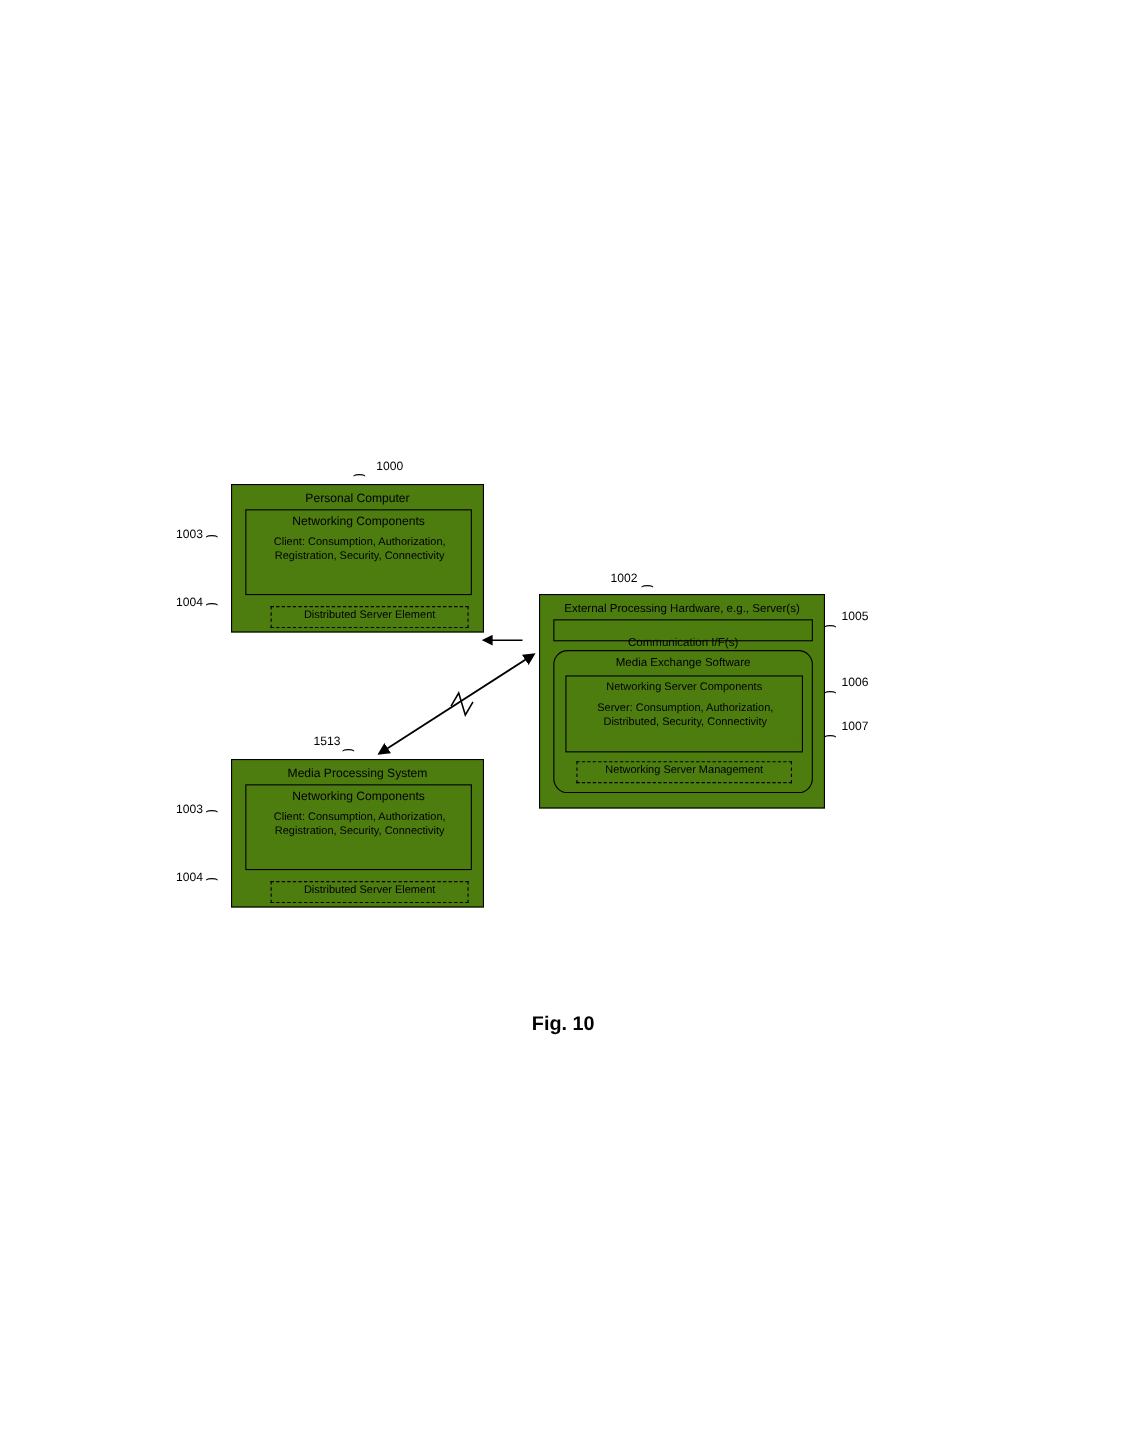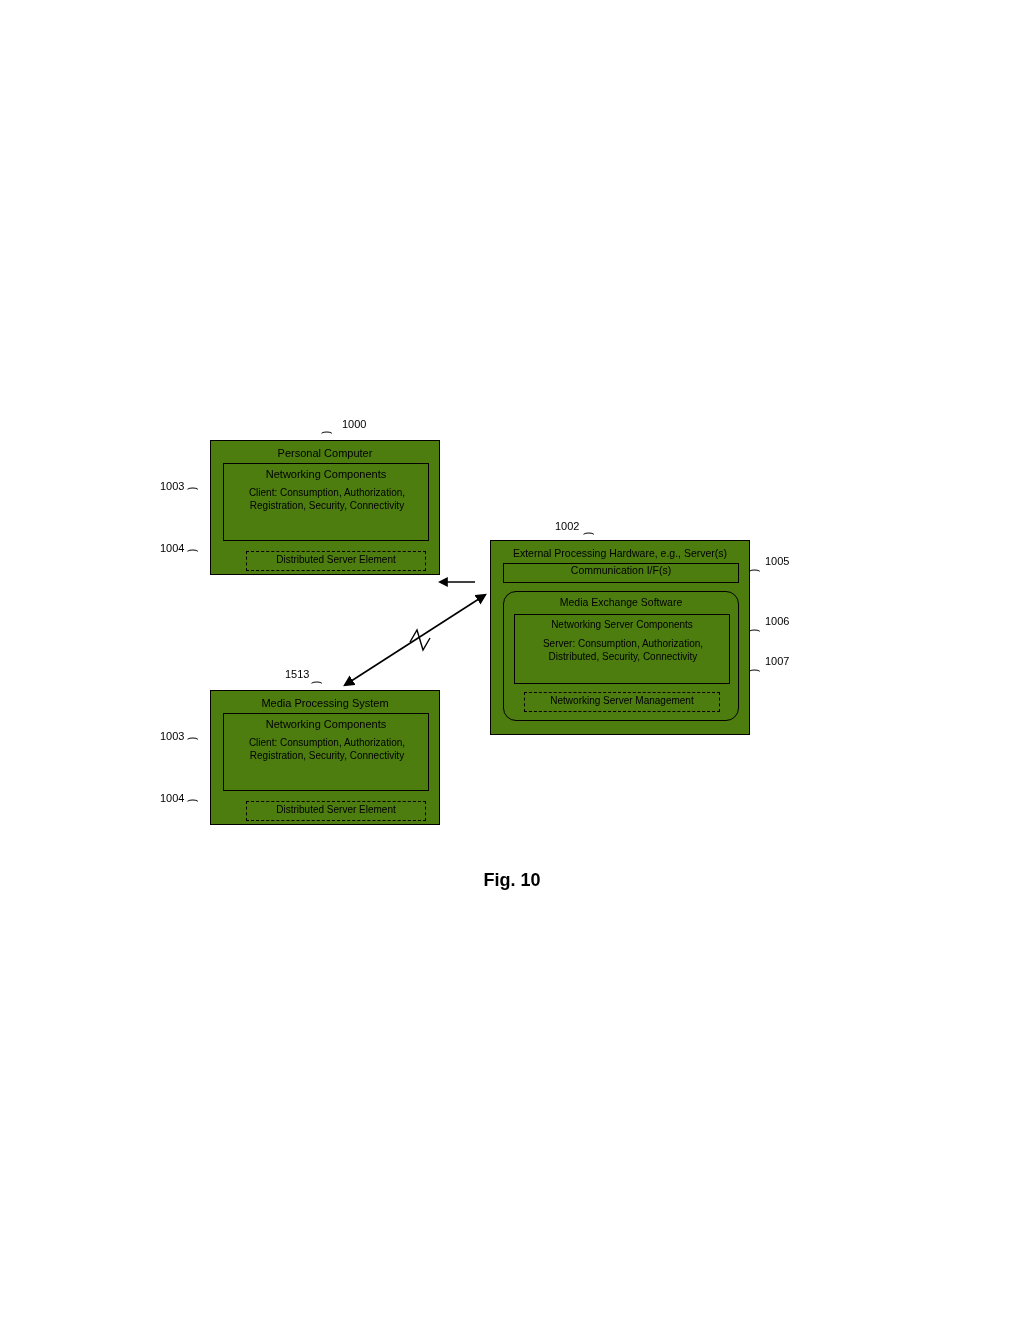--- a/index.html
+++ b/index.html
@@ -68,21 +68,21 @@
   .lead {
     position: absolute;
     font-size: 14px;
     font-family: "Times New Roman", serif;
     transform: scaleX(1.4);
   }
 
   
   .fig-caption {
     position: absolute;
-    top: 870px;
+    top: 920px;
     left: 0;
     width: 1024px;
     text-align: center;
     font-weight: bold;
     font-size: 18px;
   }
 
   
   .arrow-svg {
     position: absolute;
@@ -132,21 +132,21 @@
 
     <div class="ref" style="left:0px; top:300px;">1003</div>
     <div class="lead" style="left:28px; top:300px;">⌢</div>
 
     <div class="ref" style="left:0px; top:362px;">1004</div>
     <div class="lead" style="left:28px; top:362px;">⌢</div>
 
     <div class="box" style="left:330px; top:110px; width:260px; height:195px; padding:0;">
       <div class="title-box" style="margin-top:2px; font-size:10.5px;">External Processing Hardware, e.g., Server(s)</div>
 
-      <div class="box" style="left:12px; top:22px; width:236px; height:20px; font-size:10.5px; padding-top:0;">Communication I/F(s)</div>
+      <div class="box" style="left:12px; top:22px; width:236px; height:20px; font-size:10.5px; padding-top:14px;">Communication I/F(s)</div>
 
       <div class="box" style="left:12px; top:50px; width:236px; height:130px; padding:0;border-radius:13px;">
         <div class="title-box" style="font-size:10.5px;">Media Exchange Software</div>
 
         <div class="box" style="left:10px; top:22px; width:216px; height:70px; padding:0;">
           <div class="title-box" style="font-size:10px;">Networking Server Components</div>
           <div class="box" style="left:6px; top:20px; width:204px; height:40px; border:none; font-size:10px;">Server: Consumption, Authorization, Distributed, Security, Connectivity</div>
         </div>
 
         <div class="box dashed" style="left:20px; top:100px; width:196px; height:20px; font-size:10px; padding-top:2px;">Networking Server Management</div>

